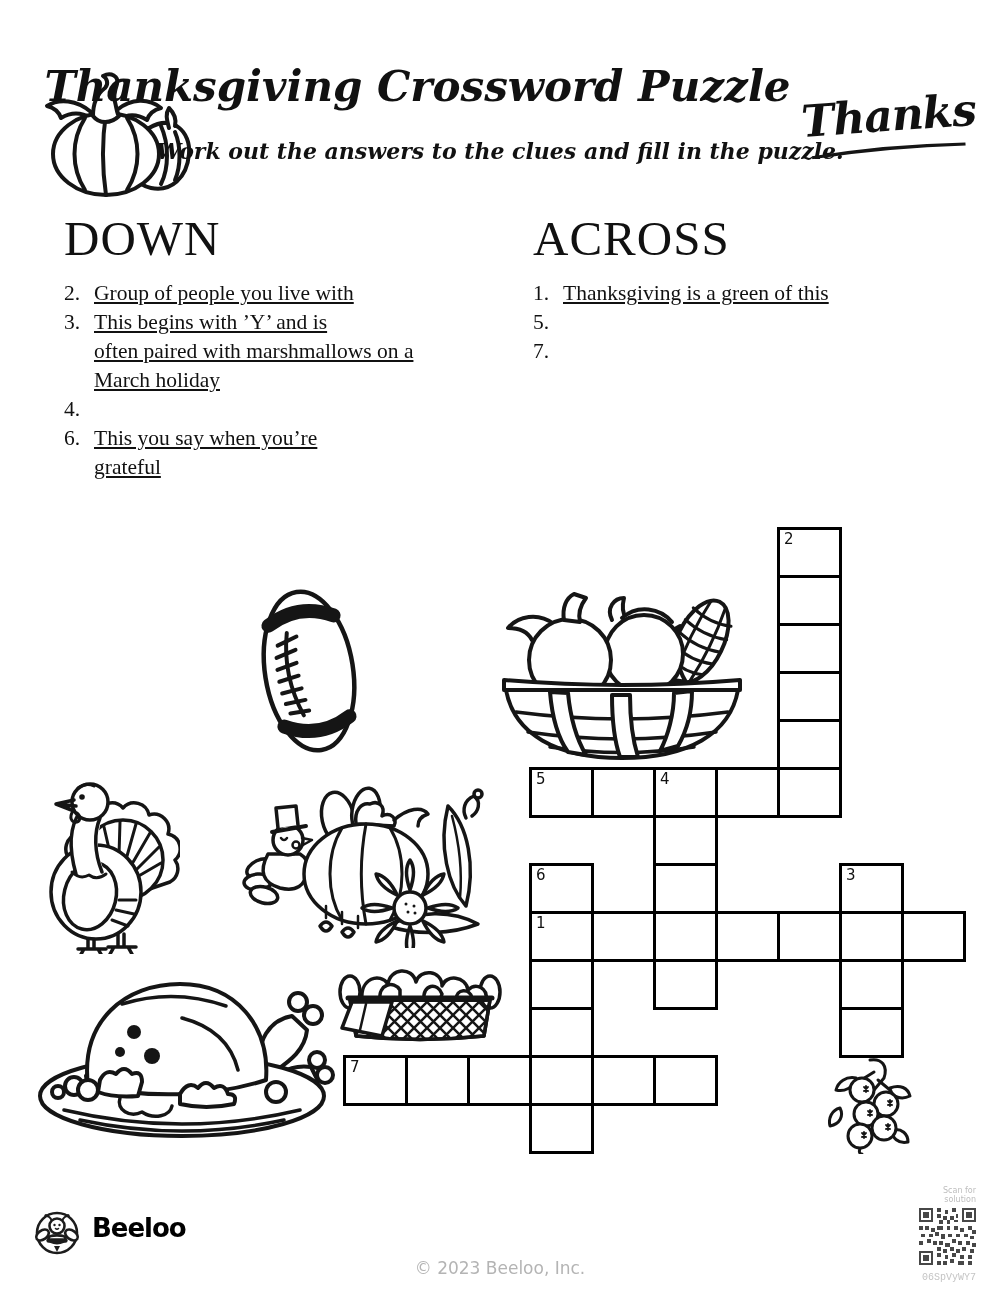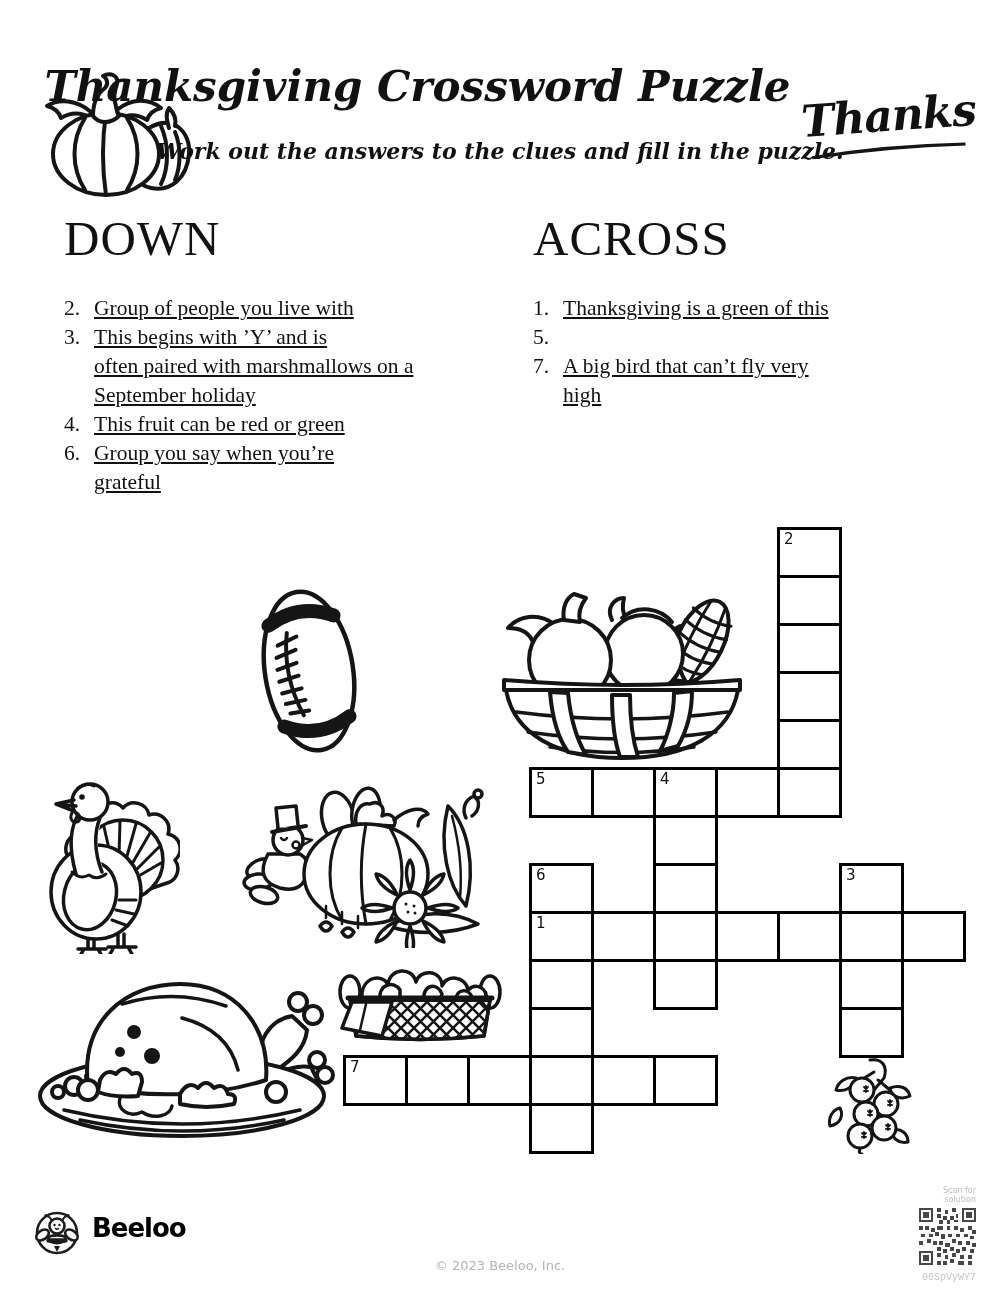--- a/index.html
+++ b/index.html
@@ -27,21 +27,21 @@
     font-size:44px; color:#111; line-height:1.1; letter-spacing:-1px;
   }
   .thanks-underline { width:158px; height:10px; margin:-2px auto 0; }
 
   
   .clues-section { position:absolute; top:214px; }
   .clues-down { left:64px; width:420px; }
   .clues-across { left:533px; width:352px; }
   .clues-heading {
     font-family:"Liberation Serif", serif; font-weight:400; font-size:49px;
-    letter-spacing:1px; line-height:1; color:#111; margin-bottom:31px;
+    letter-spacing:1px; line-height:1; color:#111; margin-bottom:16px;
   }
   .clue { display:flex; font-size:21.5px; line-height:29px; color:#111; }
   .clue-num { width:30px; flex:0 0 30px; }
   .clue-text { white-space:pre-line;text-decoration:underline; }
 
   
   .grid { position:absolute; left:343px; top:527px; width:626px; height:630px; }
   .cell {
     position:absolute; width:65px; height:51px; background:#fff;
     border:3px solid #000;
@@ -52,21 +52,21 @@
   }
 
   
   .brand-name {
     position:absolute; left:92px; top:1213px;
     font-family:"DejaVu Sans", sans-serif; font-weight:700; font-size:26px; color:#000000;
     letter-spacing:-1px;
   }
   .copyright {
     position:absolute; left:0; top:1258px; width:1000px; text-align:center;
-    font-family:"DejaVu Sans", sans-serif; font-size:13px; color:#b4b4b4;
+    font-family:"DejaVu Sans", sans-serif; font-size:17px; color:#b4b4b4;
   }
   .qr-block { position:absolute; left:916px; top:1186px; width:60px; text-align:right; }
   .qr-caption { font-family:"DejaVu Sans", sans-serif; font-size:8px; color:#bdbdbd; margin-bottom:4px; }
   .qr-code-text { font-family:Liberation Mono, monospace; font-size:10px; color:#c4c4c4; margin-top:3px; }
 </style>
 </head>
 <body>
 
 <div class="page">
 
@@ -103,46 +103,43 @@
   <section class="clues-section clues-down">
     <div class="clues-heading">DOWN</div>
     <div class="clue">
       <span class="clue-num">2.</span>
       <span class="clue-text">Group of people you live with</span>
     </div>
     <div class="clue">
       <span class="clue-num">3.</span>
       <span class="clue-text">This begins with ’Y’ and is
 often paired with marshmallows on a
-September holiday</span>
+March holiday</span>
     </div>
     <div class="clue">
       <span class="clue-num">4.</span>
-      <span class="clue-text">This fruit can be red or green</span>
     </div>
     <div class="clue">
       <span class="clue-num">6.</span>
-      <span class="clue-text">Group you say when you’re
+      <span class="clue-text">This you say when you’re
  grateful</span>
     </div>
   </section>
 
   <section class="clues-section clues-across">
     <div class="clues-heading">ACROSS</div>
     <div class="clue">
       <span class="clue-num">1.</span>
       <span class="clue-text">Thanksgiving is a green of this</span>
     </div>
     <div class="clue">
       <span class="clue-num">5.</span>
     </div>
     <div class="clue">
       <span class="clue-num">7.</span>
-      <span class="clue-text">A big bird that can’t fly very
- high</span>
     </div>
   </section>
 
   <div class="grid">
       <div class="cell" style="left: 434px; top: 0px;">
         <span class="cell-num">2</span>
       </div>
       <div class="cell" style="left: 434px; top: 48px;"></div>
       <div class="cell" style="left: 434px; top: 96px;"></div>
       <div class="cell" style="left: 434px; top: 144px;"></div>

